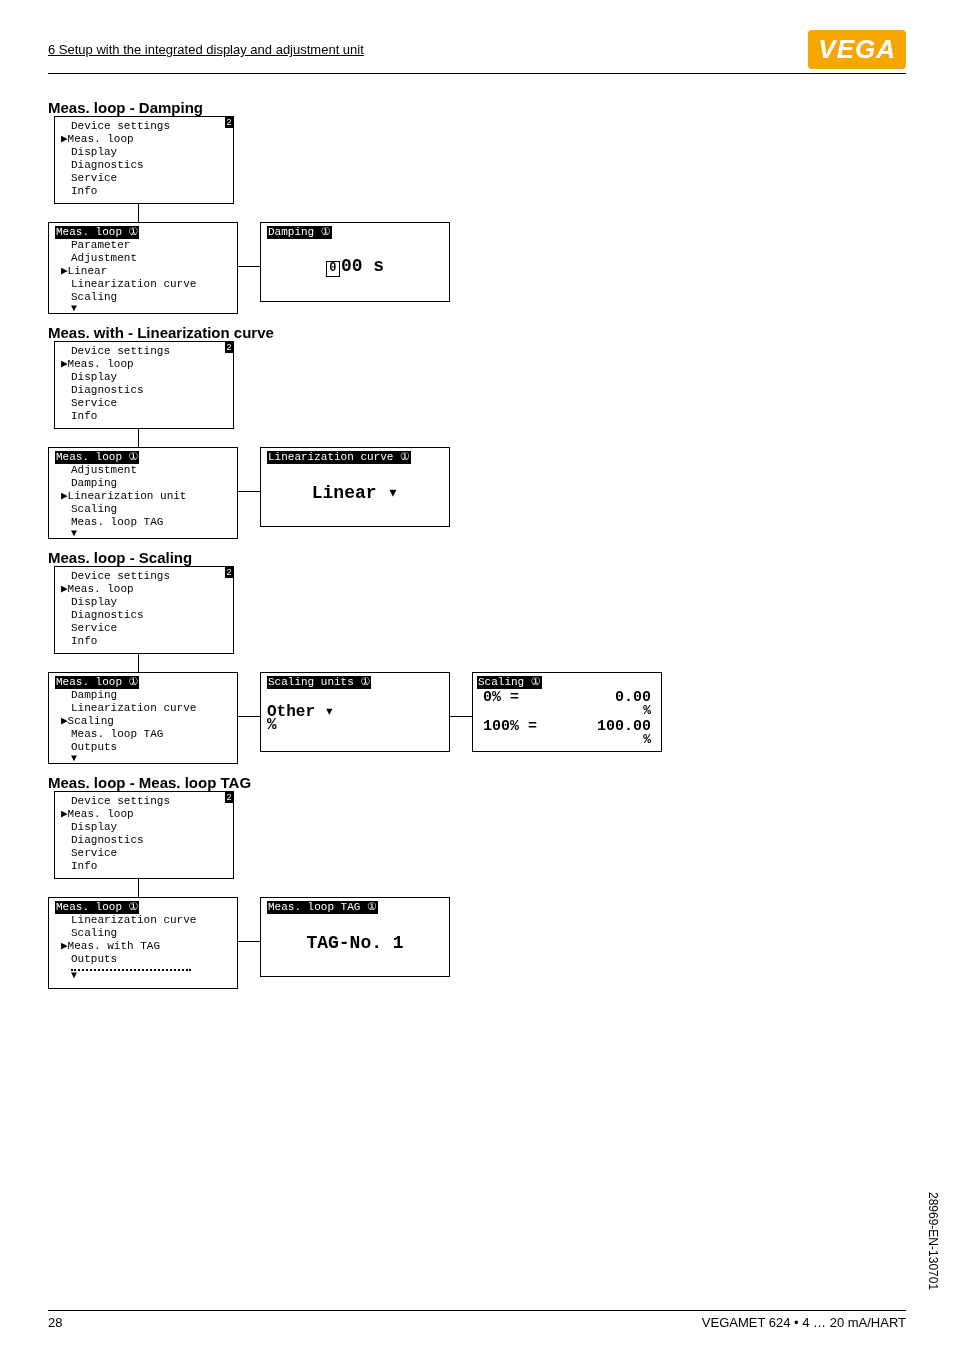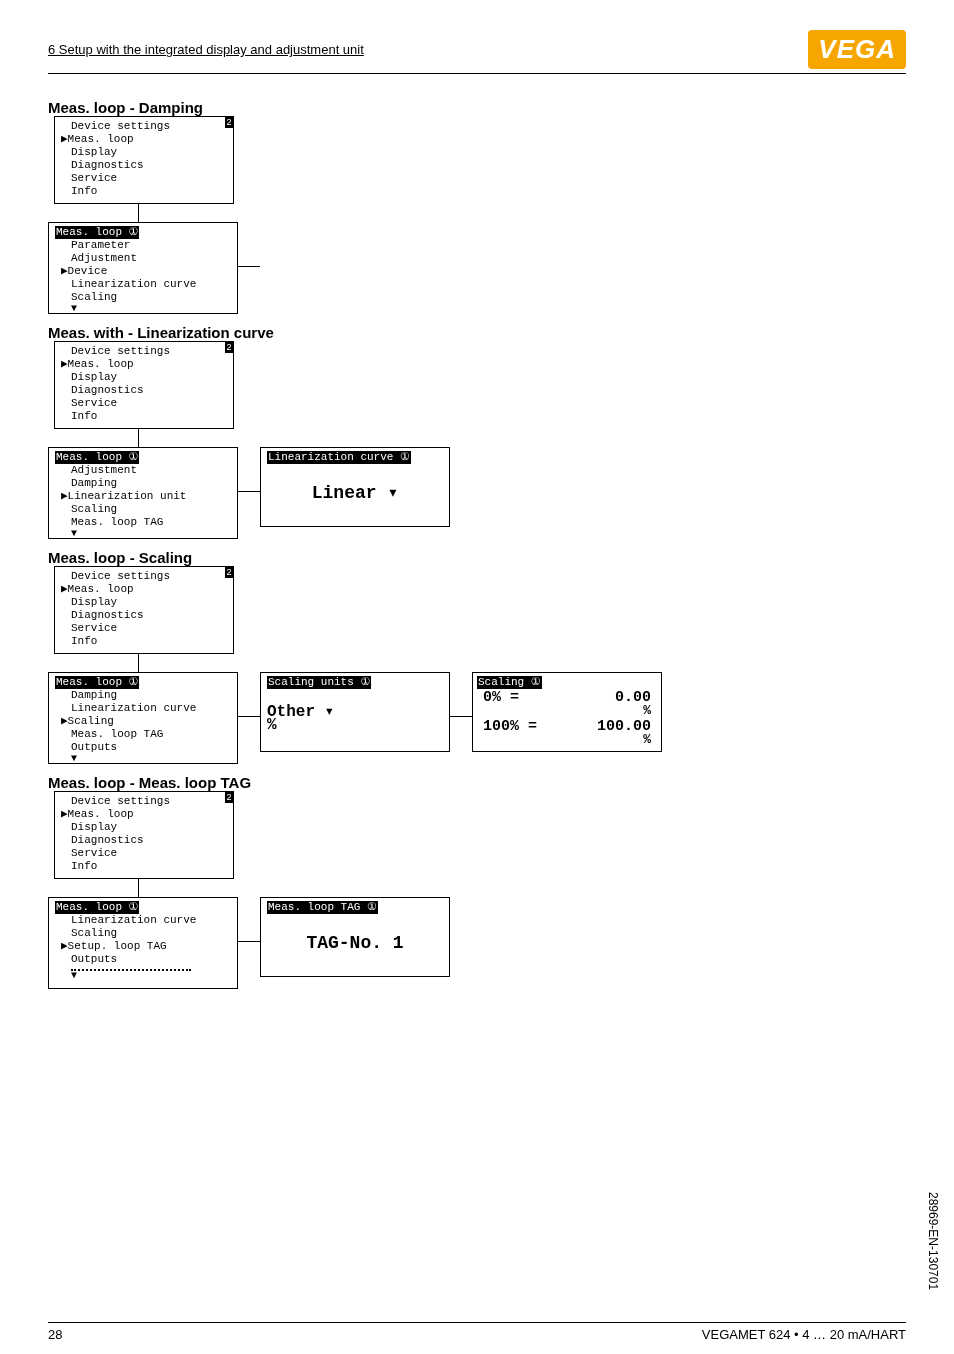--- a/index.html
+++ b/index.html
@@ -105,21 +105,21 @@
     margin: 3px 0 0 16px;
     width: 120px;
   }
   .downarrow {
     font-size: 10px;
     padding-left: 16px;
     line-height: 10px;
   }
   .footer {
     position: absolute;
-    bottom: 12px;
+    bottom: 24px;
     left: 48px;
     right: 48px;
     border-top: 1px solid #000;
     padding-top: 4px;
     display: flex;
     justify-content: space-between;
     font-size: 13px;
   }
   .side-code {
     position: absolute;
@@ -162,27 +162,33 @@
       <span class="line" style="padding-left:10px;">Diagnostics</span>
       <span class="line" style="padding-left:10px;">Service</span>
       <span class="line" style="padding-left:10px;">Info</span>
     </div>
     <div class="connector-v" style="top:88px; left:90px; height:18px;"></div>
 
     <div class="lcd" style="top:106px; left:0; width:190px; height:92px;">
       <span class="line"><span class="inv">Meas. loop ①</span></span>
       <span class="line" style="padding-left:16px;">Parameter</span>
       <span class="line" style="padding-left:16px;">Adjustment</span>
-      <span class="line" style="padding-left:6px;">▶Device</span>
+      <span class="line" style="padding-left:6px;">▶Linear</span>
       <span class="line" style="padding-left:16px;">Linearization curve</span>
       <span class="line" style="padding-left:16px;">Scaling</span>
       <span class="downarrow">▼</span>
     </div>
     <div class="connector-h" style="top:150px; left:190px; width:22px;"></div>
 
+    <div class="lcd" style="top:106px; left:212px; width:190px; height:80px;">
+      <span class="line"><span class="inv">Damping ①</span></span>
+      <div class="center-big">
+        <span><span class="cursor-box">0</span><span>00 s</span></span>
+      </div>
+    </div>
   </div>
 
   <div class="section-title">Meas. with - Linearization curve</div>
   <div class="diagram" style="height:200px;">
     <div class="lcd" style="top:0; left:6px; width:180px; height:88px;">
       <span class="two">2</span>
       <span class="line" style="padding-left:10px;">Device settings</span>
       <span class="line">▶Meas. loop</span>
       <span class="line" style="padding-left:10px;">Display</span>
       <span class="line" style="padding-left:10px;">Diagnostics</span>
@@ -268,21 +274,21 @@
       <span class="line" style="padding-left:10px;">Display</span>
       <span class="line" style="padding-left:10px;">Diagnostics</span>
       <span class="line" style="padding-left:10px;">Service</span>
       <span class="line" style="padding-left:10px;">Info</span>
     </div>
     <div class="connector-v" style="top:88px; left:90px; height:18px;"></div>
     <div class="lcd" style="top:106px; left:0; width:190px; height:92px;">
       <span class="line"><span class="inv">Meas. loop ①</span></span>
       <span class="line" style="padding-left:16px;">Linearization curve</span>
       <span class="line" style="padding-left:16px;">Scaling</span>
-      <span class="line" style="padding-left:6px;">▶Setup. loop TAG</span>
+      <span class="line" style="padding-left:6px;">▶Meas. with TAG</span>
       <span class="line" style="padding-left:16px;">Outputs</span>
       <div class="dots-line"></div>
       <span class="downarrow">▼</span>
     </div>
     <div class="connector-h" style="top:150px; left:190px; width:22px;"></div>
     <div class="lcd" style="top:106px; left:212px; width:190px; height:80px;">
       <span class="line"><span class="inv">Meas. loop TAG ①</span></span>
       <div class="center-big">TAG-No. 1</div>
     </div>
   </div>

